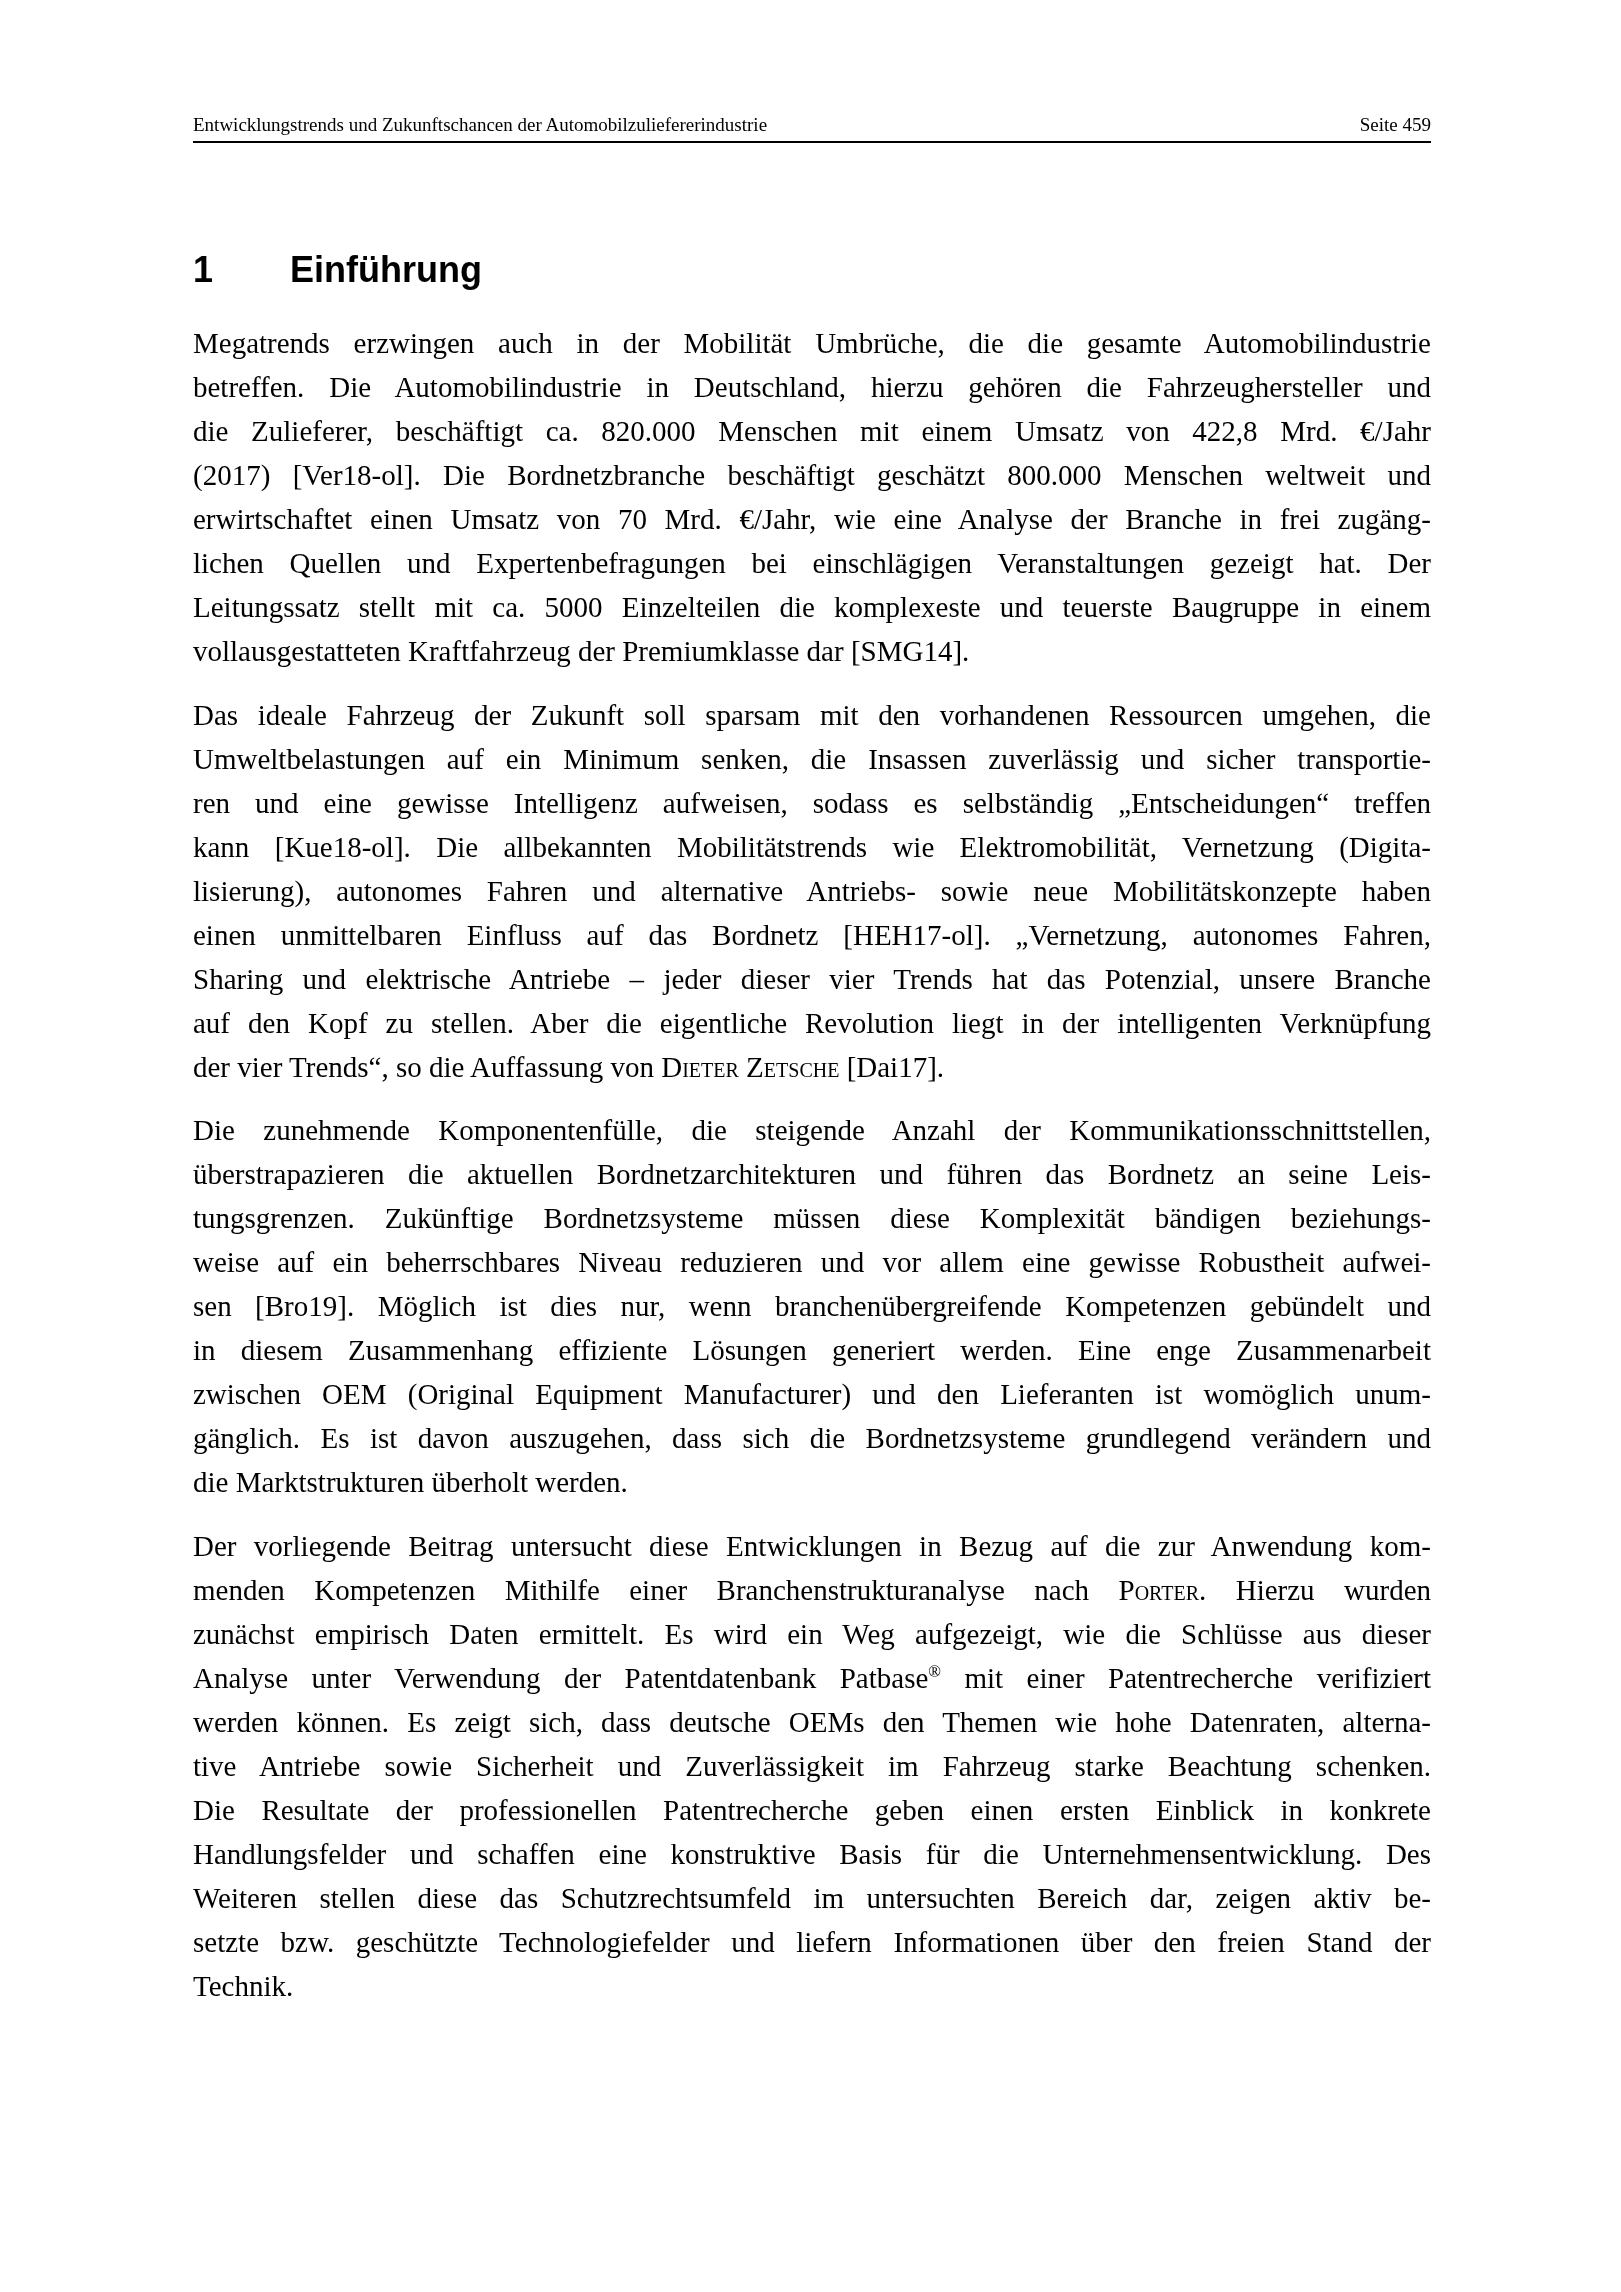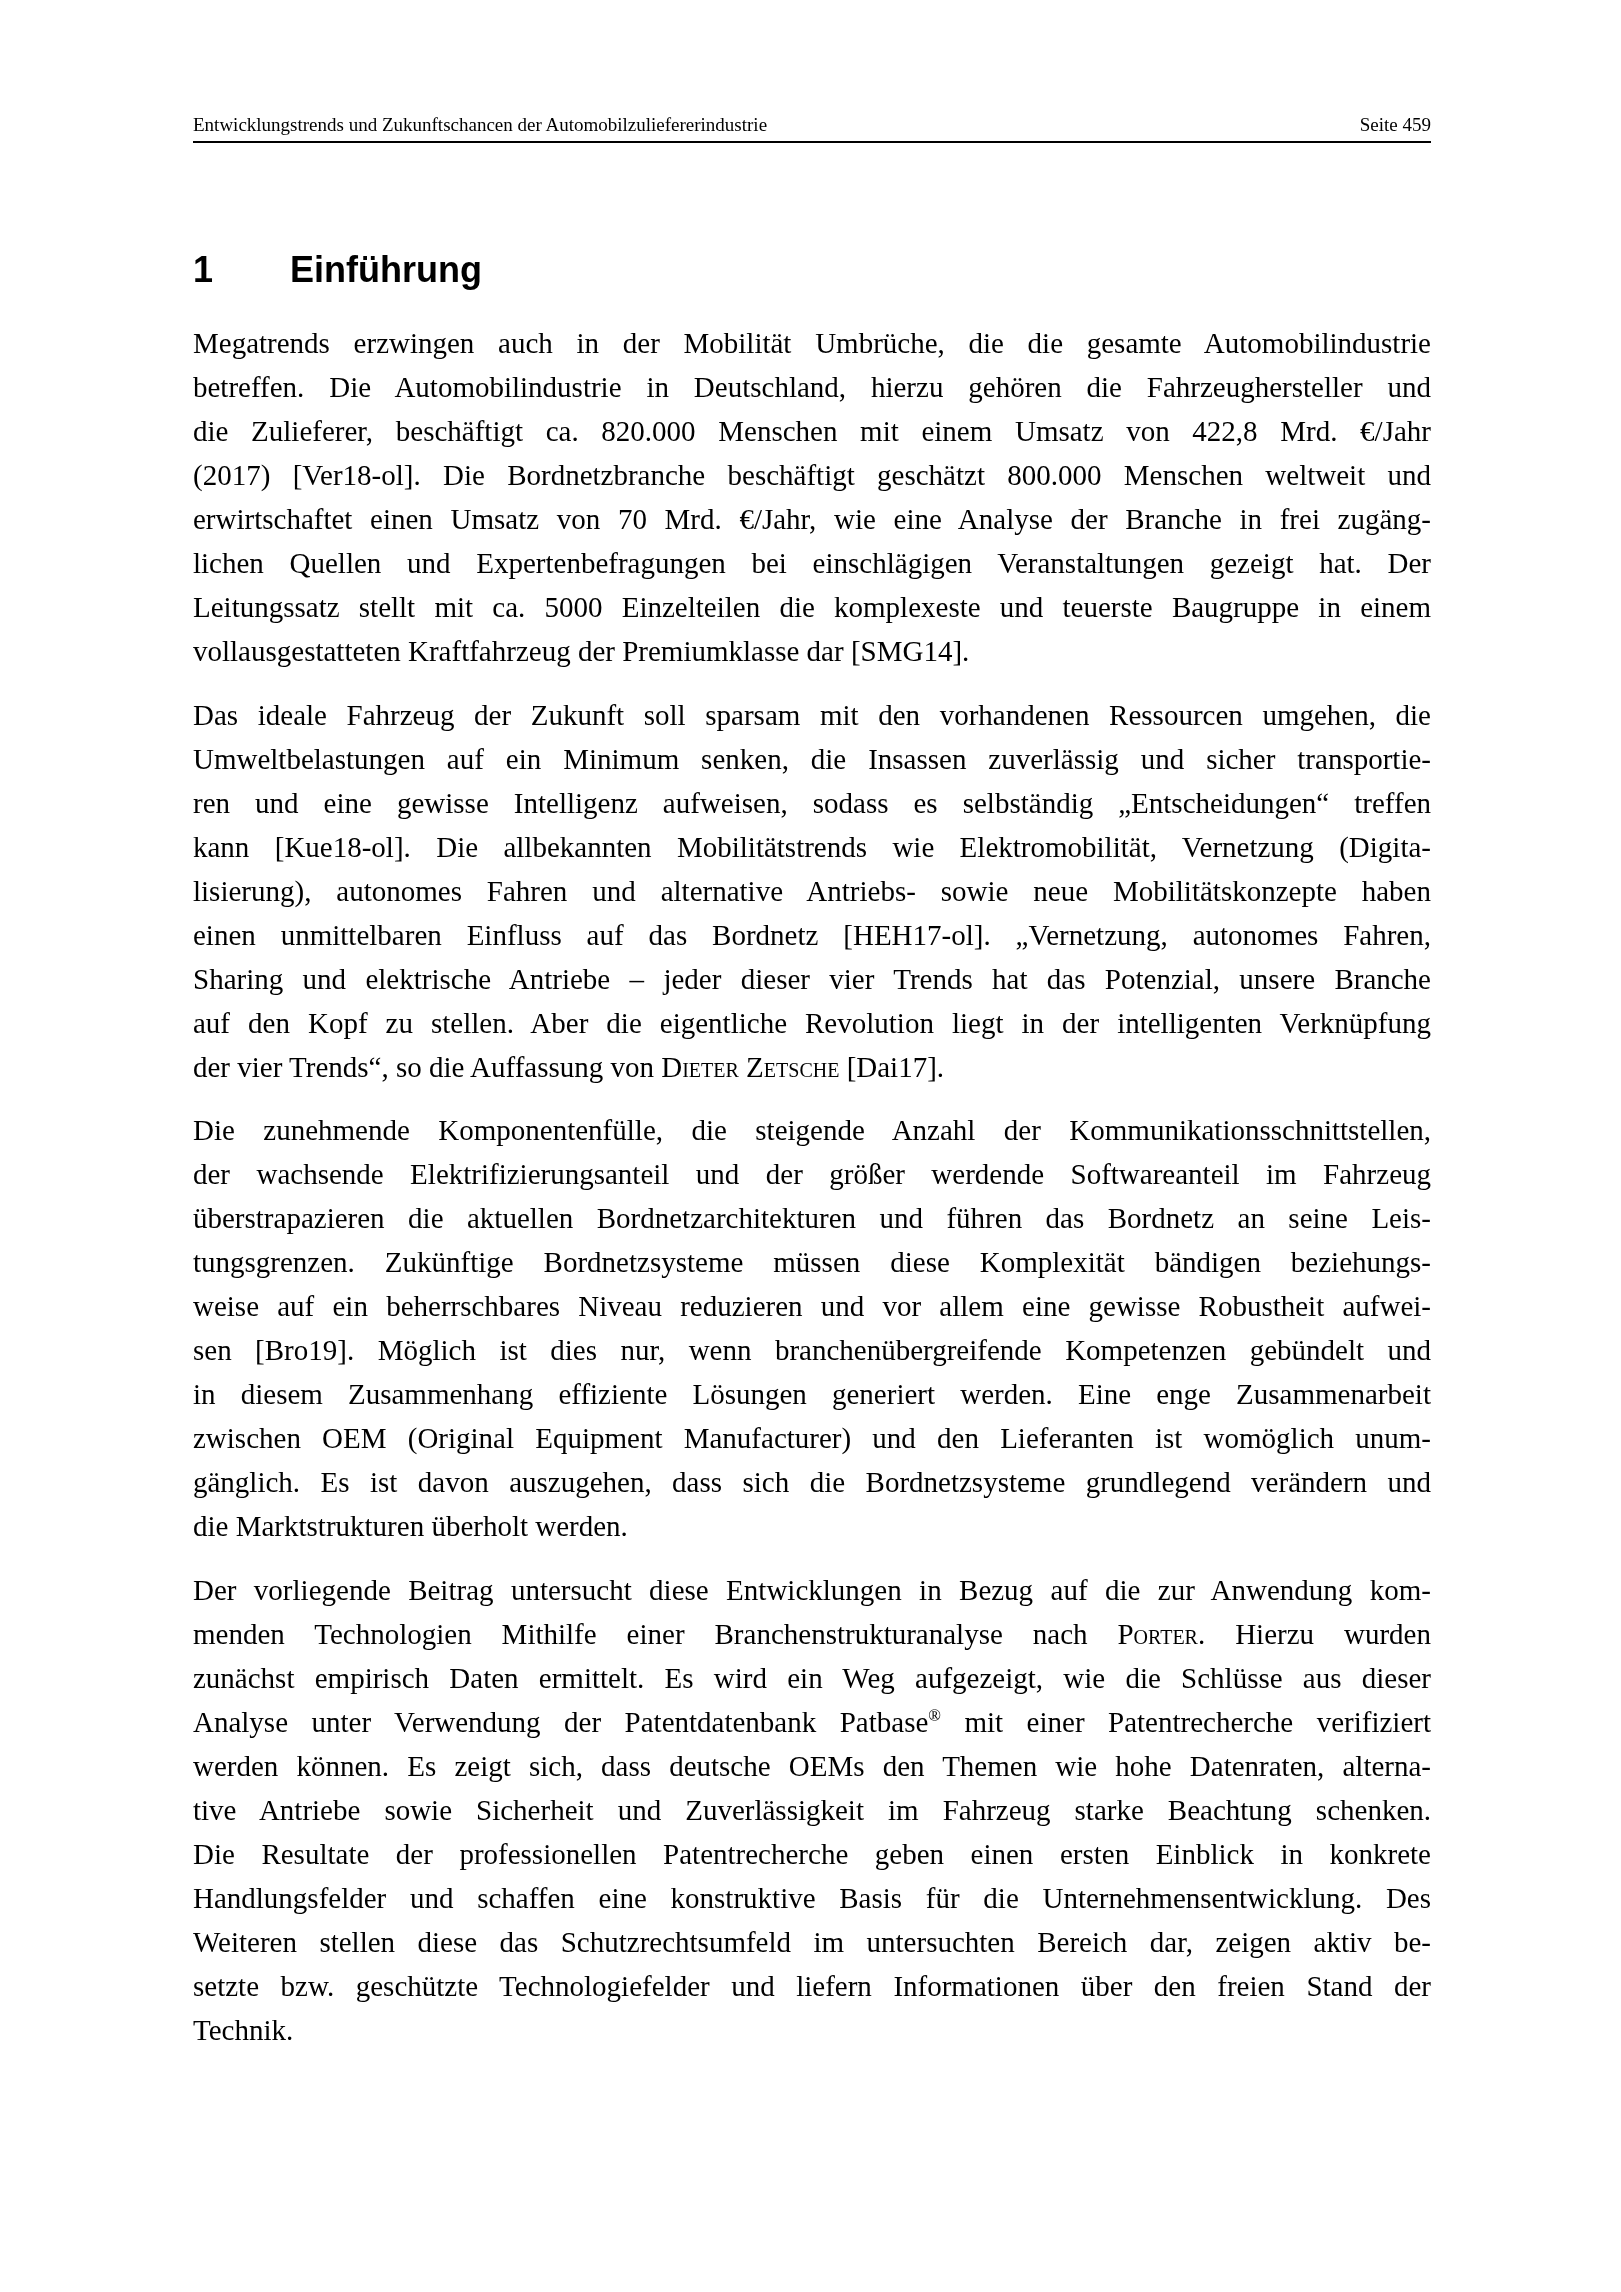--- a/index.html
+++ b/index.html
@@ -66,34 +66,33 @@
       <span class="line">kann [Kue18-ol]. Die allbekannten Mobilitätstrends wie Elektromobilität, Vernetzung (Digita-</span>
       <span class="line">lisierung), autonomes Fahren und alternative Antriebs- sowie neue Mobilitätskonzepte haben</span>
       <span class="line">einen unmittelbaren Einfluss auf das Bordnetz [HEH17-ol]. „Vernetzung, autonomes Fahren,</span>
       <span class="line">Sharing und elektrische Antriebe – jeder dieser vier Trends hat das Potenzial, unsere Branche</span>
       <span class="line">auf den Kopf zu stellen. Aber die eigentliche Revolution liegt in der intelligenten Verknüpfung</span>
       <span class="line last"><span>der vier Trends“, so die Auffassung von </span><span class="sc">Dieter Zetsche</span><span> [Dai17].</span></span>
     </p>
 
     <p class="para">
       <span class="line">Die zunehmende Komponentenfülle, die steigende Anzahl der Kommunikationsschnittstellen,</span>
-      <span class="line">der wachsende Elektrifizierungsanteil und der größer werdende Softwareanteil im Fahrzeug</span>
       <span class="line">überstrapazieren die aktuellen Bordnetzarchitekturen und führen das Bordnetz an seine Leis-</span>
       <span class="line">tungsgrenzen. Zukünftige Bordnetzsysteme müssen diese Komplexität bändigen beziehungs-</span>
       <span class="line">weise auf ein beherrschbares Niveau reduzieren und vor allem eine gewisse Robustheit aufwei-</span>
       <span class="line">sen [Bro19]. Möglich ist dies nur, wenn branchenübergreifende Kompetenzen gebündelt und</span>
       <span class="line">in diesem Zusammenhang effiziente Lösungen generiert werden. Eine enge Zusammenarbeit</span>
       <span class="line">zwischen OEM (Original Equipment Manufacturer) und den Lieferanten ist womöglich unum-</span>
       <span class="line">gänglich. Es ist davon auszugehen, dass sich die Bordnetzsysteme grundlegend verändern und</span>
       <span class="line last">die Marktstrukturen überholt werden.</span>
     </p>
 
     <p class="para">
       <span class="line">Der vorliegende Beitrag untersucht diese Entwicklungen in Bezug auf die zur Anwendung kom-</span>
-      <span class="line"><span>menden Technologien Mithilfe einer Branchenstrukturanalyse nach </span><span class="sc">Porter</span><span>. Hierzu wurden</span></span>
+      <span class="line"><span>menden Kompetenzen Mithilfe einer Branchenstrukturanalyse nach </span><span class="sc">Porter</span><span>. Hierzu wurden</span></span>
       <span class="line">zunächst empirisch Daten ermittelt. Es wird ein Weg aufgezeigt, wie die Schlüsse aus dieser</span>
       <span class="line"><span>Analyse unter Verwendung der Patentdatenbank Patbase</span><sup>®</sup><span> mit einer Patentrecherche verifiziert</span></span>
       <span class="line">werden können. Es zeigt sich, dass deutsche OEMs den Themen wie hohe Datenraten, alterna-</span>
       <span class="line">tive Antriebe sowie Sicherheit und Zuverlässigkeit im Fahrzeug starke Beachtung schenken.</span>
       <span class="line">Die Resultate der professionellen Patentrecherche geben einen ersten Einblick in konkrete</span>
       <span class="line">Handlungsfelder und schaffen eine konstruktive Basis für die Unternehmensentwicklung. Des</span>
       <span class="line">Weiteren stellen diese das Schutzrechtsumfeld im untersuchten Bereich dar, zeigen aktiv be-</span>
       <span class="line">setzte bzw. geschützte Technologiefelder und liefern Informationen über den freien Stand der</span>
       <span class="line last">Technik.</span>
     </p>

